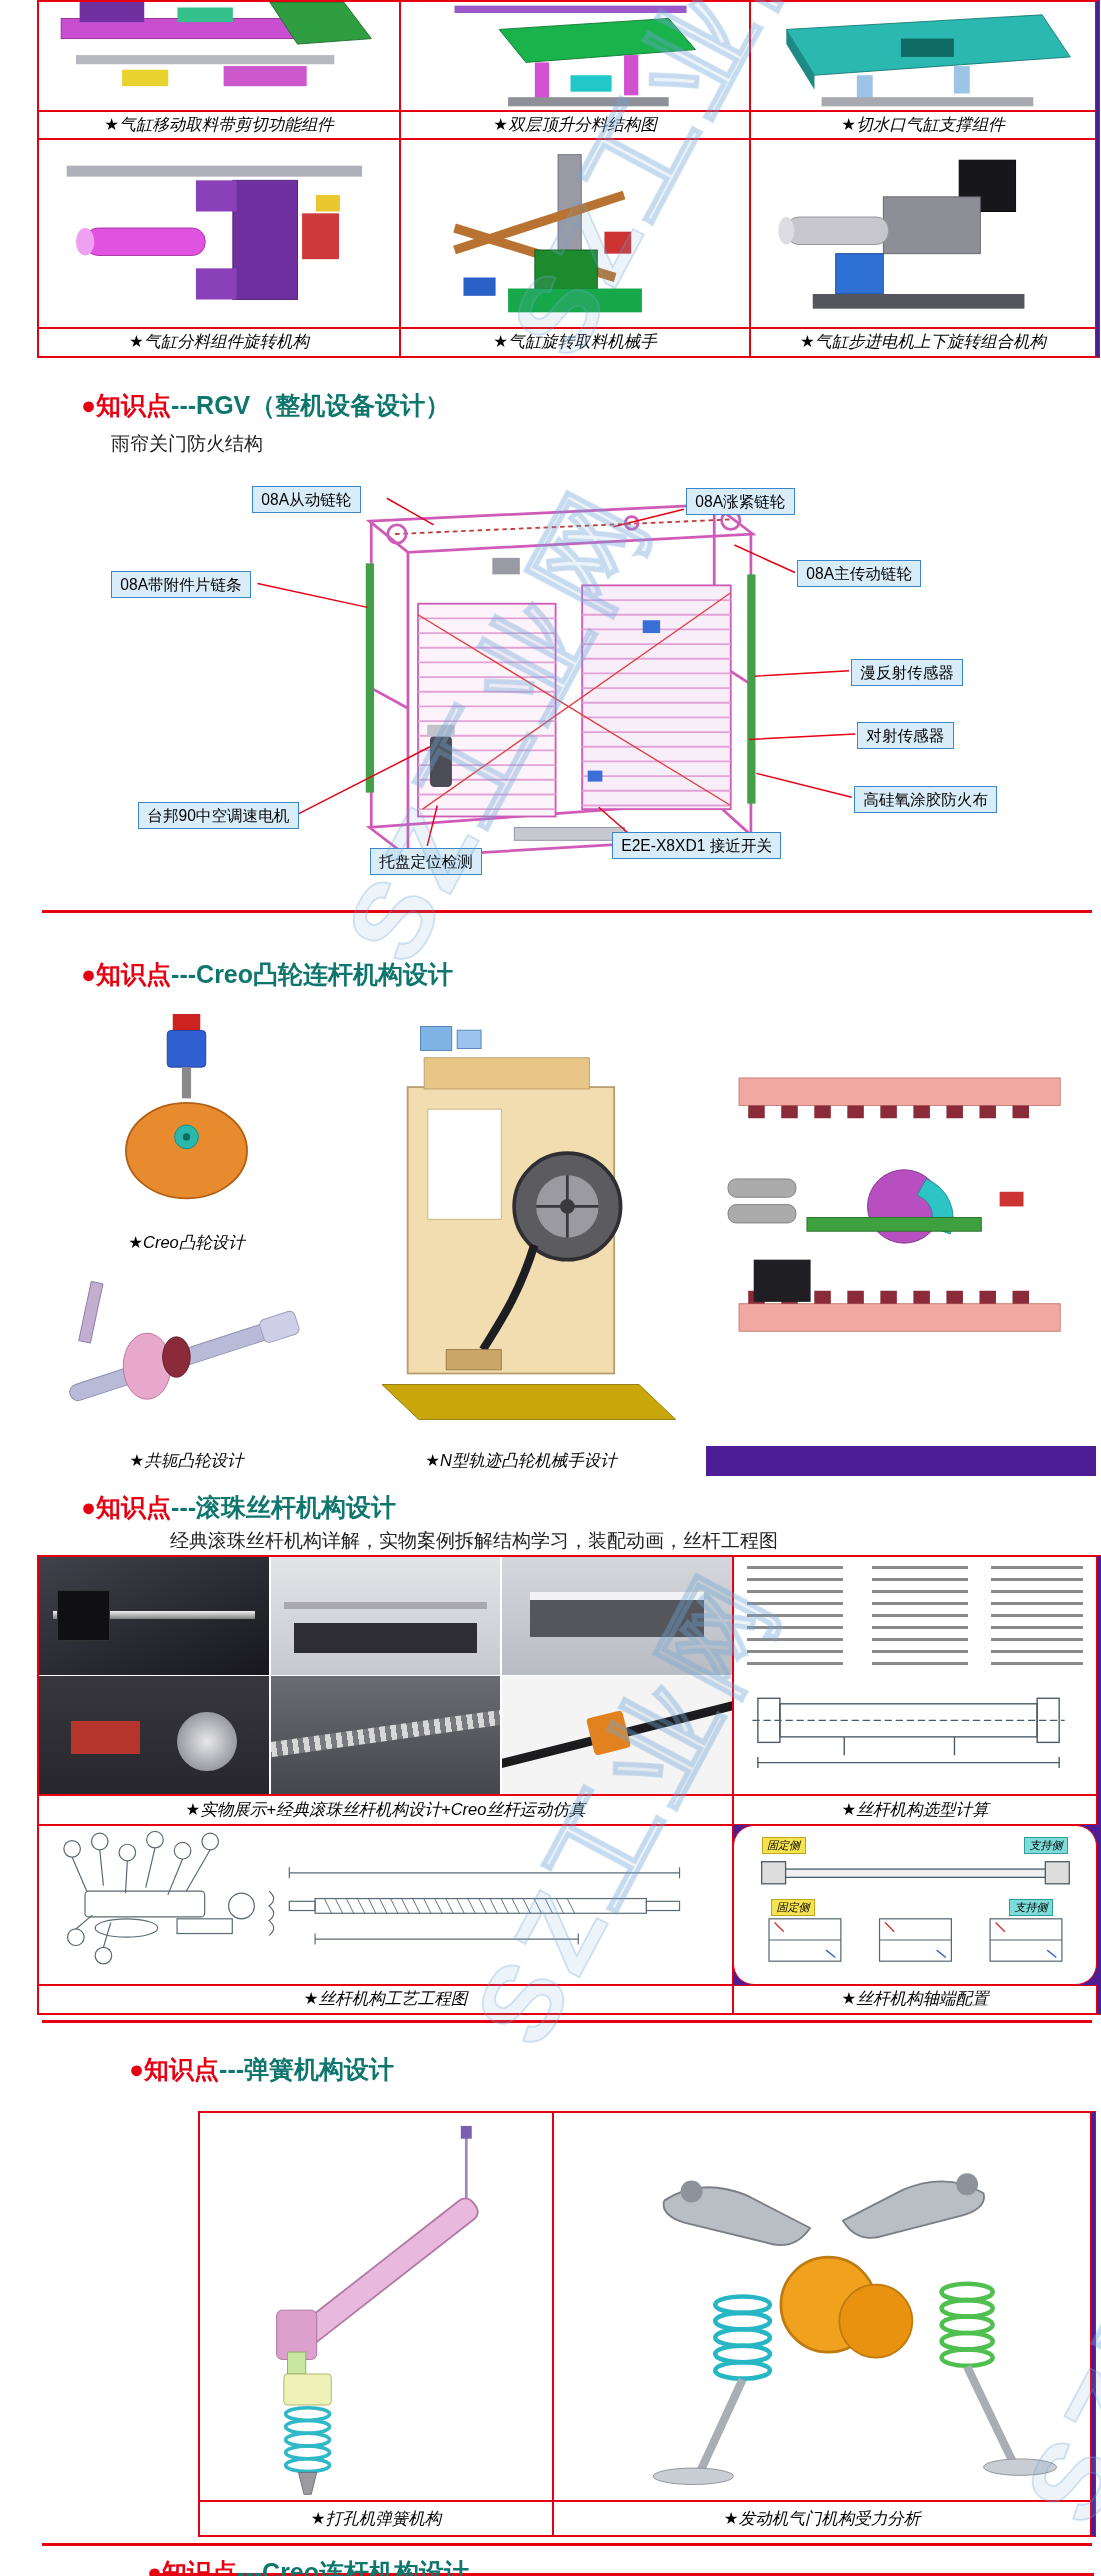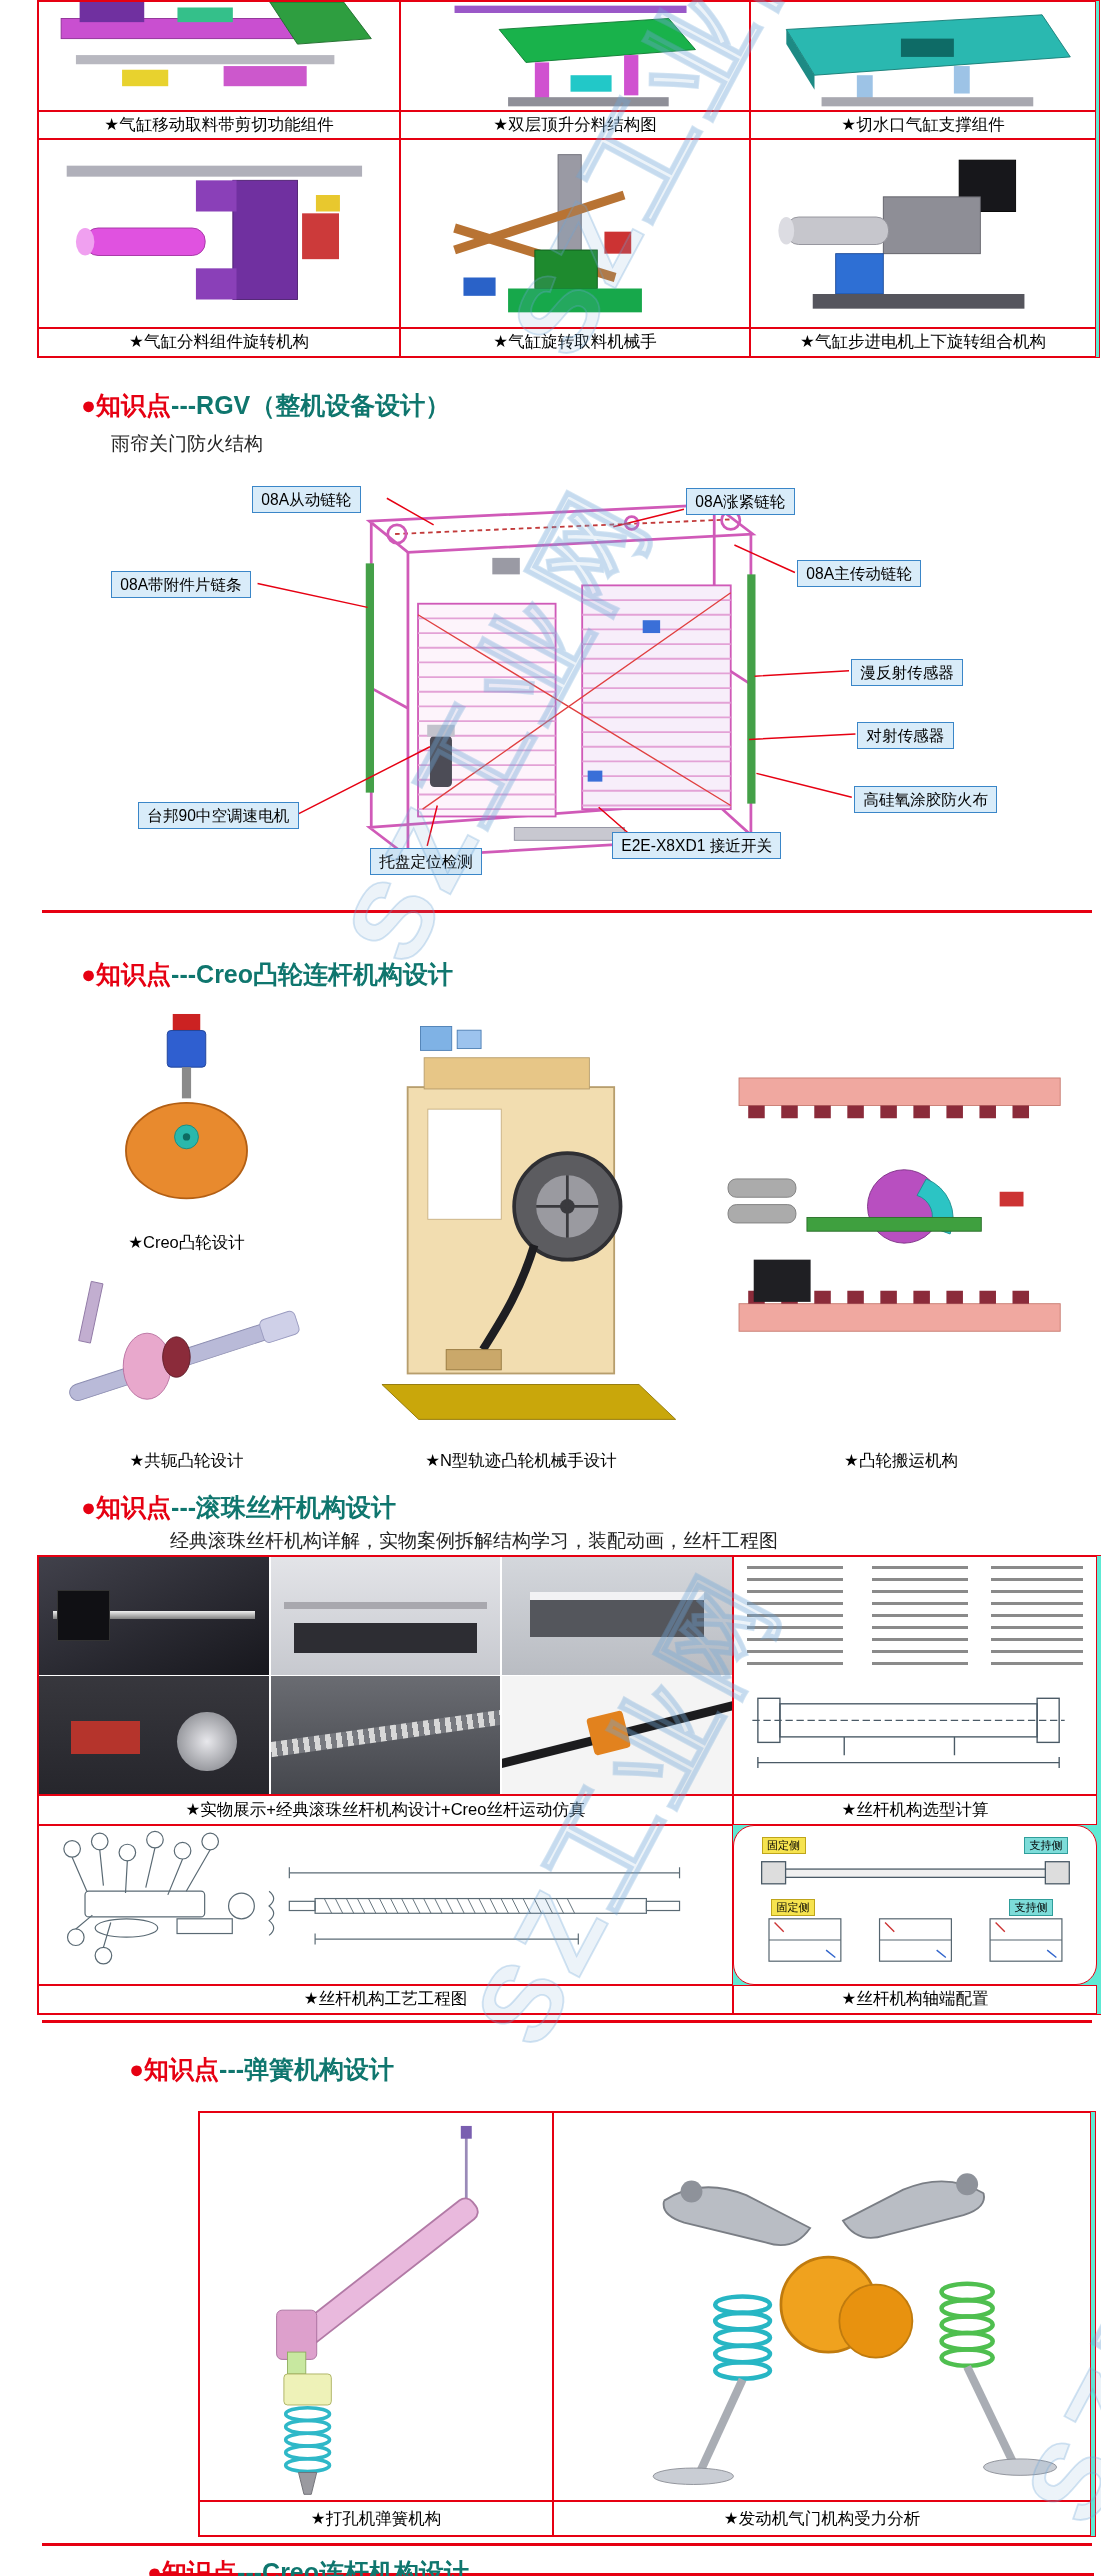--- a/index.html
+++ b/index.html
@@ -3,21 +3,21 @@
 <meta charset="utf-8">
 <style>
   html,body{margin:0;padding:0;}
   body{width:1102px;height:2576px;position:relative;overflow:hidden;background:#fff;
        font-family:"Liberation Sans","DejaVu Sans",sans-serif;color:#000;}
   .sec-header{position:absolute;font-weight:bold;font-size:25px;white-space:nowrap;z-index:4;}
   .hred{color:#e60012;}
   .hblk{color:#0f766e;}
   .subtitle{position:absolute;font-size:19px;color:#222;white-space:nowrap;z-index:4;}
   .sep{position:absolute;left:42px;width:1050px;height:2.8px;background:#e60012;z-index:4;}
-  .grid{position:absolute;display:grid;background:#5eead4;}
+  .grid{position:absolute;display:grid;background:#4c1d95;font-style:italic;}
   .bordered{border:1.8px solid #e60012;}
   .cell{border:0.9px solid #e60012;position:relative;overflow:hidden;background:#fff;}
   .nocell{position:relative;overflow:hidden;background:#fff;}
   .cap{display:flex;align-items:center;justify-content:center;font-size:16.5px;color:#000;
        white-space:nowrap;overflow:hidden;}
   .rgv-wrap{position:absolute;top:468px;left:0;width:1102px;height:431px;z-index:1;}
   .rgv-label{position:absolute;background:#d9ecf9;border:0.9px solid #3a86c8;font-size:15.6px;
        line-height:1;padding:4.6px 8.3px;white-space:nowrap;z-index:3;}
   .photo{position:relative;overflow:hidden;}
   .chip{position:absolute;font-size:11px;line-height:1;padding:1.8px 4.6px;border:0.9px solid;z-index:2;white-space:nowrap;}
@@ -216,21 +216,20 @@
       <path d="M46 318h18v14h-18zM82 318h18v14h-18zM118 318h18v14h-18zM154 318h18v14h-18zM190 318h18v14h-18zM226 318h18v14h-18zM262 318h18v14h-18zM298 318h18v14h-18zM334 318h18v14h-18z" fill="#8b2b3a"></path>
       <rect x="24" y="196" width="74" height="20" rx="9" fill="#ababab" stroke="#7d7d7d"></rect>
       <rect x="24" y="224" width="74" height="20" rx="9" fill="#ababab" stroke="#7d7d7d"></rect>
       <circle cx="216" cy="226" r="40" fill="#b84fc0" stroke="#7d2f86"></circle>
       <path d="M240 196 a46 46 0 0 1 26 60 l-22 -8 a24 24 0 0 0 -14 -34 z" fill="#2cc4c4" stroke="#1b8e8e"></path>
       <rect x="110" y="238" width="190" height="15" fill="#3fa03f" stroke="#2a6f2a"></rect>
       <rect x="52" y="284" width="62" height="46" fill="#1f1f23"></rect>
       <rect x="320" y="210" width="26" height="16" fill="#cc3333"></rect>
     </svg>
   </div>
-  <div class="nocell cap" style="grid-column:3;grid-row:4;">★凸轮搬运机构</div>
 </div>
 
 <div class="sec-header" style="top:1491px;left:81px;">
   <span class="hred">●知识点</span><span class="hblk">---滚珠丝杆机构设计</span>
 </div>
 <div class="subtitle" style="top:1528px;left:170px;">经典滚珠丝杆机构详解，实物案例拆解结构学习，装配动画，丝杆工程图</div>
 
 <div class="grid bordered" style="top:1555px;left:37px;width:1063px;grid-template-columns:695px 364px;grid-template-rows:239px 30px 160px 28.5px;">
 
   <div class="cell" style="grid-column:1;grid-row:1;">

